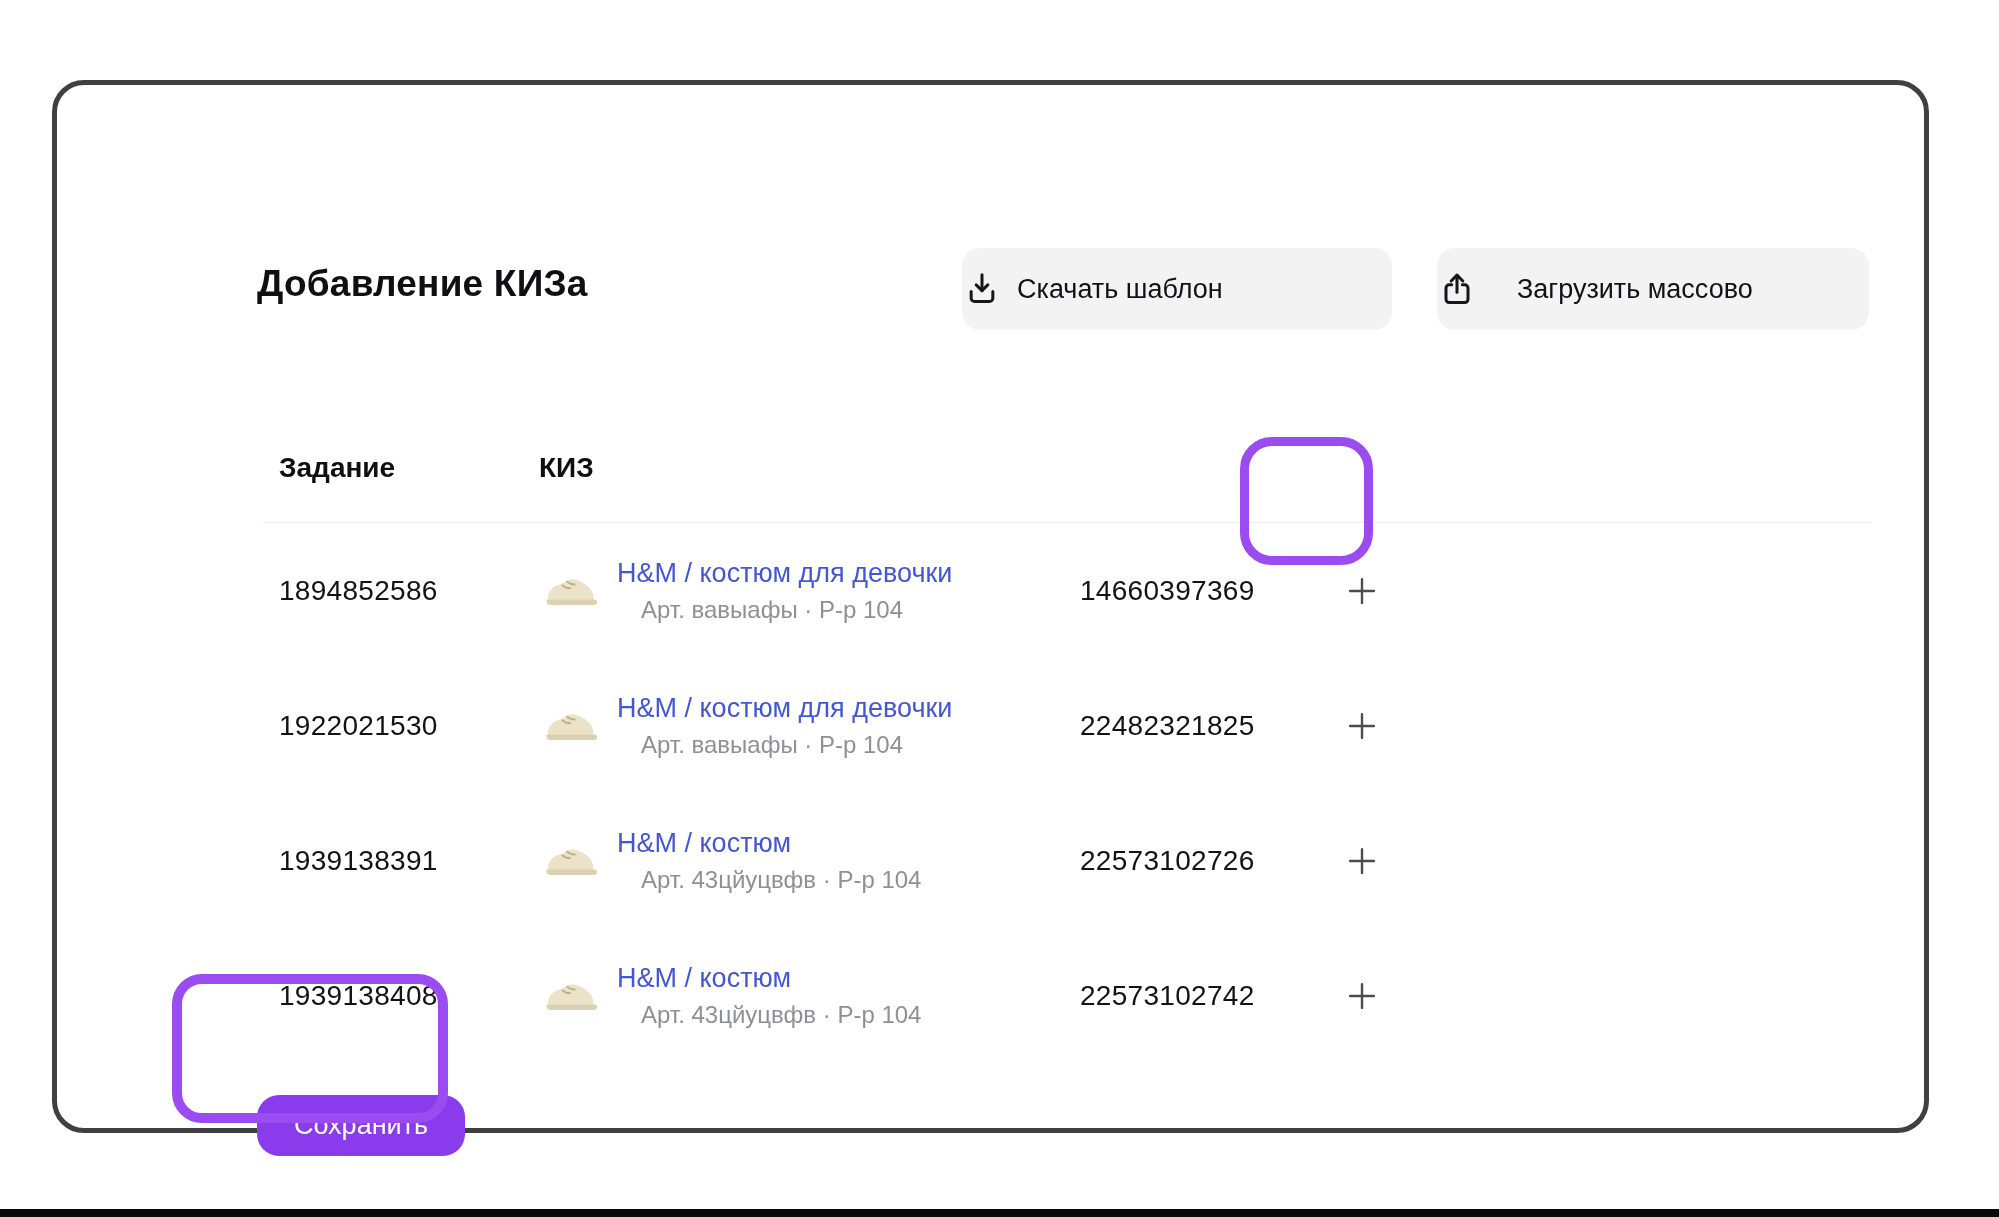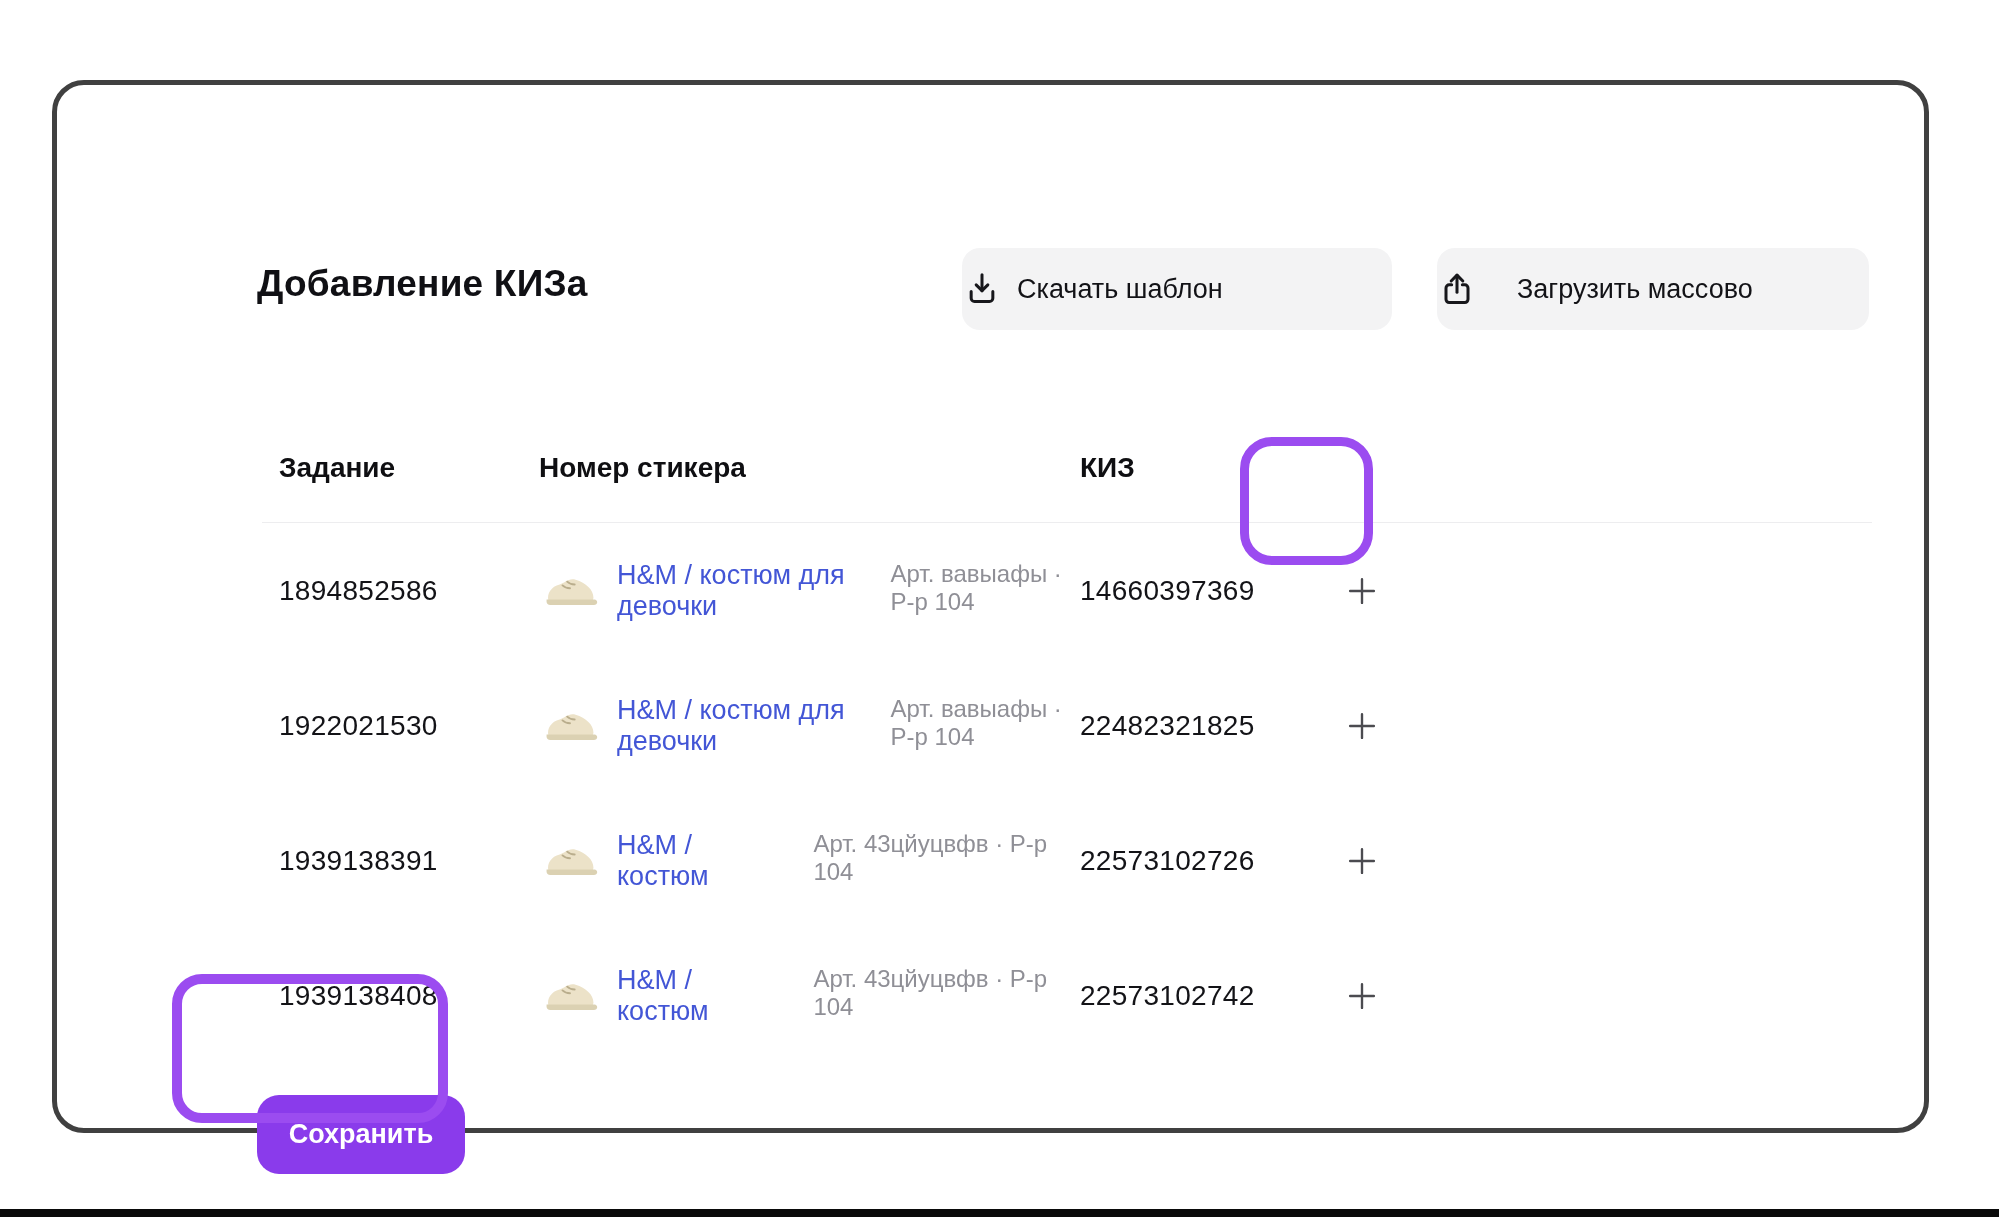--- a/index.html
+++ b/index.html
@@ -35,35 +35,35 @@
     border-bottom:1px solid #ededef;
   }
   .thead .th { padding-top:12px; font-size:28px; font-weight:700; color:#0f0f12; }
   .trow {
     display:grid; grid-template-columns:260px 541px 280px auto;
     padding-left:17px; height:135px; align-items:center;
   }
   .cell-task, .cell-sticker { font-size:28px; font-weight:500; color:#131317; letter-spacing:0.3px; }
   .cell-name { display:flex; align-items:center; gap:16px; }
   .thumb { width:62px; height:62px; flex:0 0 62px; display:flex; align-items:center; justify-content:center; }
-  .name-text { display:flex; gap:7px; }
+  .name-text { display:flex; flex-direction:column; gap:7px; }
   .product-link { font-size:27px; font-weight:500; color:#4356d6; text-decoration:none; cursor:pointer; }
   .product-meta { font-size:24px; font-weight:400; color:#8f8f96;margin-left:24px; }
   .cell-kiz { justify-self:start; }
   .plus-btn {
     width:48px; height:48px; background:transparent; border:none; cursor:pointer;
     display:flex; align-items:center; justify-content:center; transform:translateX(-22px);
   }
   .plus-btn svg { width:38px; height:38px; stroke:#4b4b50; }
 
   
   .save-btn {
-    position:absolute; left:200px; top:1010px; width:208px; height:79px;
+    position:absolute; left:200px; top:1010px; width:208px; height:61px;
     background:#8a3beb; color:#ffffff; border:none; border-radius:22px;
-    font-family:inherit; font-size:27px; font-weight:700; cursor:pointer;
+    font-family:inherit; font-size:27px; font-weight:400; cursor:pointer;
   }
   .cancel-btn {
     position:absolute; left:448px; top:1011px; width:193px; height:77px;
     background:#f3f3f4; color:#121216; border:none; border-radius:22px;
     font-family:inherit; font-size:27px; font-weight:500; cursor:pointer;
   }
 
   
   .callout { position:absolute; border:9px solid #9b4cf0; background:transparent; pointer-events:none; }
   #callout-kiz  { left:1240px; top:437px; width:133px; height:128px; border-radius:32px; }
@@ -94,21 +94,20 @@
         <path d="M12 14V3.8"></path>
           <path d="M8.5 7.2 12 3.7l3.5 3.5"></path>
         <path d="M8.8 9.5H7.3a1.9 1.9 0 0 0-1.9 1.9v6.8a1.9 1.9 0 0 0 1.9 1.9h9.4a1.9 1.9 0 0 0 1.9-1.9v-6.8a1.9 1.9 0 0 0-1.9-1.9h-1.5"></path>
       </svg>
       <span>Загрузить массово</span>
     </button>
 
     <div class="table">
       <div class="thead">
         <div class="th">Задание</div>
-        <div class="th">Номер стикера</div>
         <div class="th">КИЗ</div>
       </div>
 
       <div class="trow">
         <div class="cell-task">1894852586</div>
         <div class="cell-name">
           <span class="thumb">
             <svg width="60" height="48" viewBox="0 0 64 48">
               <path d="M9 34c-2-7 3-15 12-17 6-1.5 9-7 17-5 11 3 19 11 19 19 0 4-4 6-10 6H15c-4 0-5-1-6-3z" fill="#ece2c8"></path>
               <path d="M7 33h51c2 0 3 1.5 3 3s-1.5 3-3.5 3H11c-2.5 0-4-1.5-4-3.5 0-1.5 0-2.5 0-2.5z" fill="#dbd1b2"></path>

